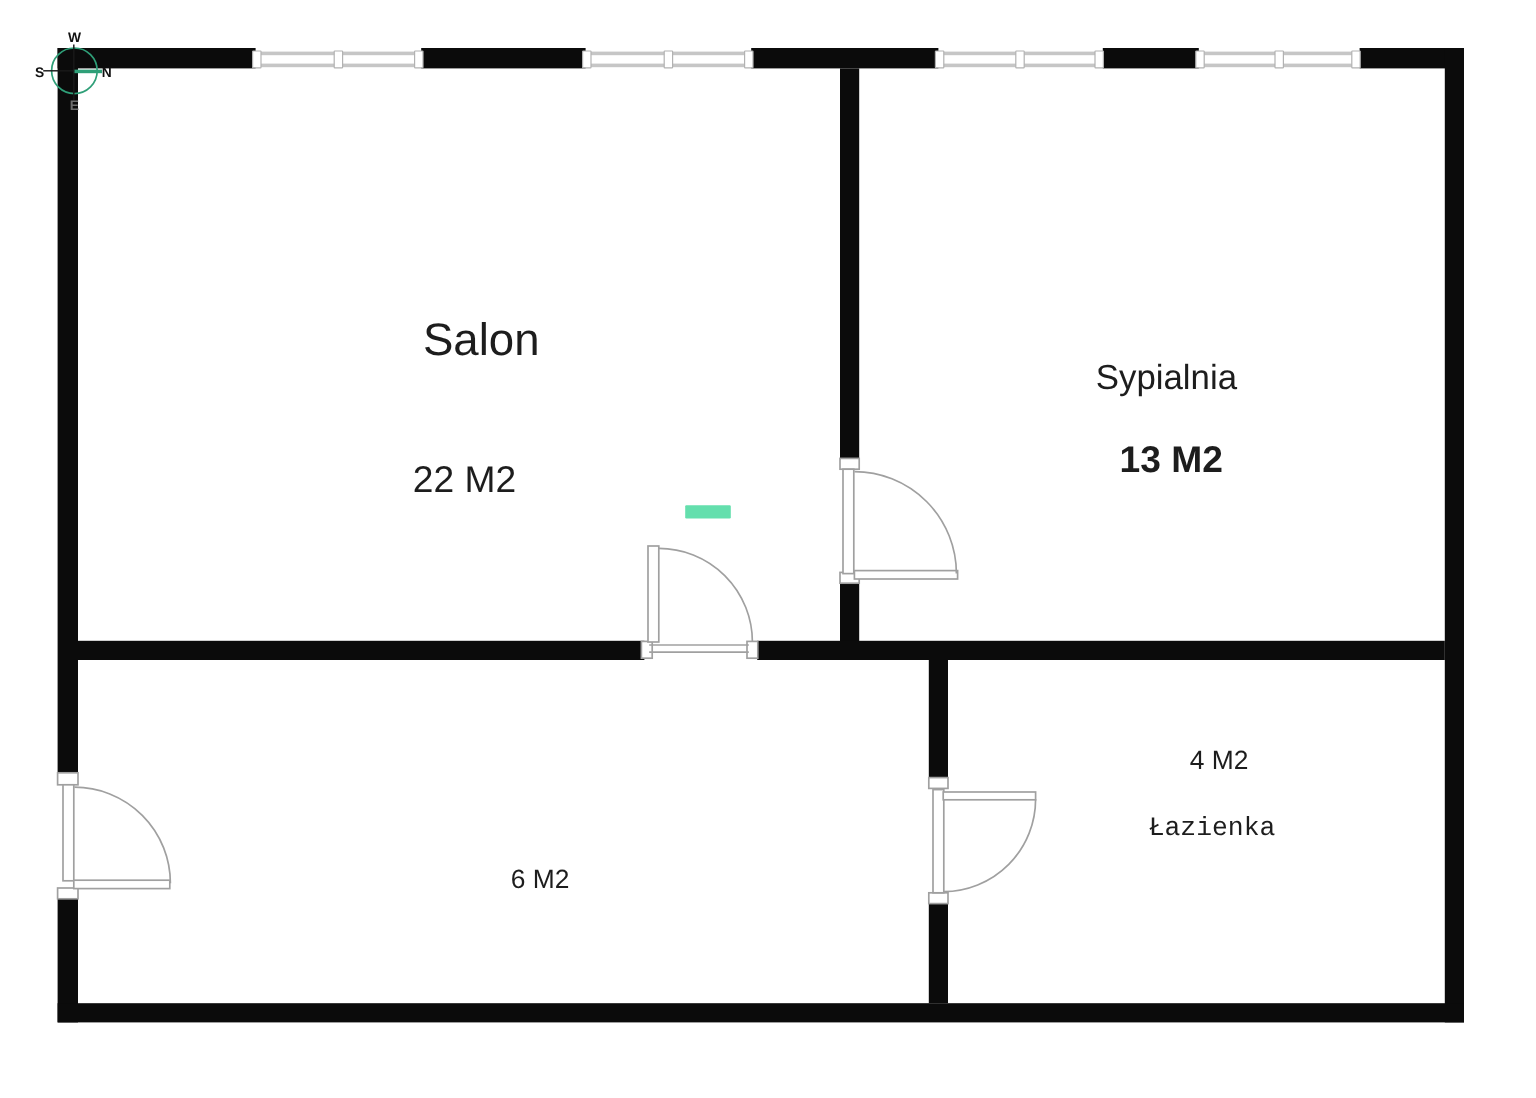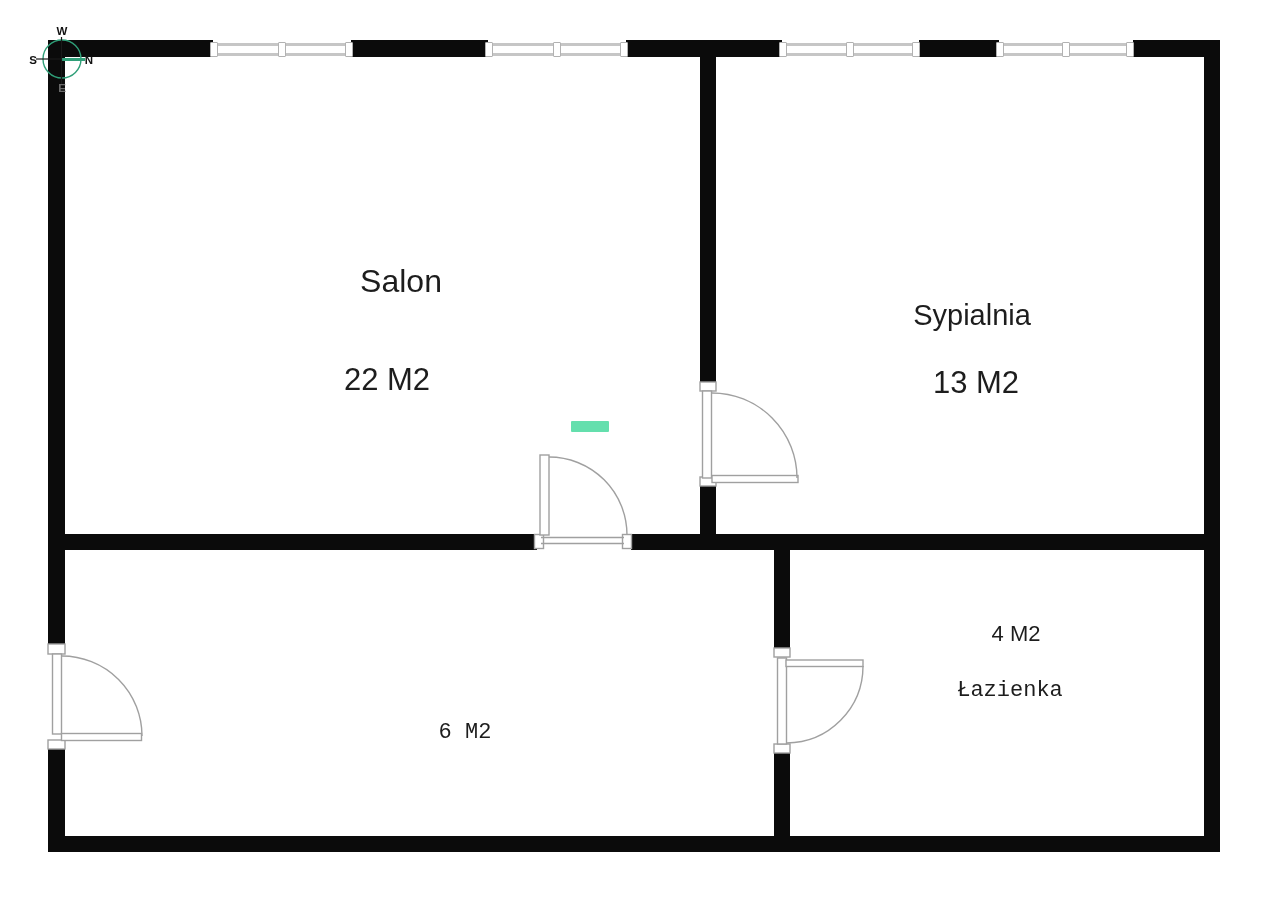--- a/index.html
+++ b/index.html
@@ -8,21 +8,21 @@
     overflow:hidden;font-family:"Liberation Sans",sans-serif;
   }
   .wall{position:absolute;background:#0b0b0b;}
   
   .window{position:absolute;top:43px;height:7px;background:#fff;
     border-top:3px solid #c6c6c6;border-bottom:3px solid #c6c6c6;}
   .wtick{position:absolute;top:42px;width:6px;height:13px;background:#fff;
     border:1px solid #b2b2b2;border-radius:1px;}
   
   .rlabel{position:absolute;transform:translateX(-50%);color:#1d1d1d;white-space:nowrap;}
-  .fs38{font-size:32px;} .fs31{font-size:31px;} .fs30{font-size:22px;} .fs29{font-size:29px;}
+  .fs38{font-size:38px;} .fs31{font-size:31px;} .fs30{font-size:22px;} .fs29{font-size:29px;}
   
   .logo-text{
     position:absolute;left:500px;top:425px;height:72px;line-height:72px;
     font-family:"DejaVu Sans",sans-serif;font-weight:bold;font-size:88px;
     letter-spacing:-3px;color:#9b9b9b;white-space:nowrap;
   }
   .logo-bar{position:absolute;left:571px;top:421px;width:38px;height:11px;
     background:#64dfad;border-radius:1px;}
   .overlay{position:absolute;left:0;top:0;}
 </style>
@@ -113,23 +113,23 @@
     <line x1="36" y1="59" x2="61" y2="59" stroke="#1a1a1a" stroke-width="1.2"></line>
     <line x1="61" y1="59.5" x2="85" y2="59.5" stroke="#2f9f78" stroke-width="3"></line>
     <line x1="61.5" y1="37" x2="61.5" y2="84" stroke="#1a1a1a" stroke-width="1.2"></line>
     <text x="62" y="35" text-anchor="middle" font-size="11.5" font-weight="bold" fill="#111" font-family="Liberation Sans, sans-serif">W</text>
     <text x="33" y="64" text-anchor="middle" font-size="11.5" font-weight="bold" fill="#111" font-family="Liberation Sans, sans-serif">S</text>
     <text x="89" y="64" text-anchor="middle" font-size="11.5" font-weight="bold" fill="#111" font-family="Liberation Sans, sans-serif">N</text>
     <text x="62" y="92" text-anchor="middle" font-size="11.5" font-weight="bold" fill="#6b6b6b" font-family="Liberation Sans, sans-serif">E</text>
   </svg>
 
   <div class="rlabel fs38" style="left:401px;top:263px;">Salon</div>
-  <div class="rlabel fs31" style="left:387px;top:362px;">22 M2</div>
+  <div class="rlabel fs31" style="left:387px;top:382px;">22 M2</div>
 
   <div class="rlabel fs29" style="left:972px;top:299px;">Sypialnia</div>
-  <div class="rlabel fs31" style="left:976px;top:365px;">13 M2</div>
+  <div class="rlabel fs31" style="left:976px;top:365px;font-weight:bold;">13 M2</div>
 
-  <div class="rlabel fs30" style="left:465px;top:720px;font-family:Liberation Mono, monospace;">6 M2</div>
+  <div class="rlabel fs30" style="left:450px;top:720px;">6 M2</div>
 
   <div class="rlabel fs30" style="left:1016px;top:621px;">4 M2</div>
   <div class="rlabel fs30" style="left:1010px;top:678px;font-family:Liberation Mono, monospace;">Łazienka</div>
 
 </div>
 
 </body></html>

